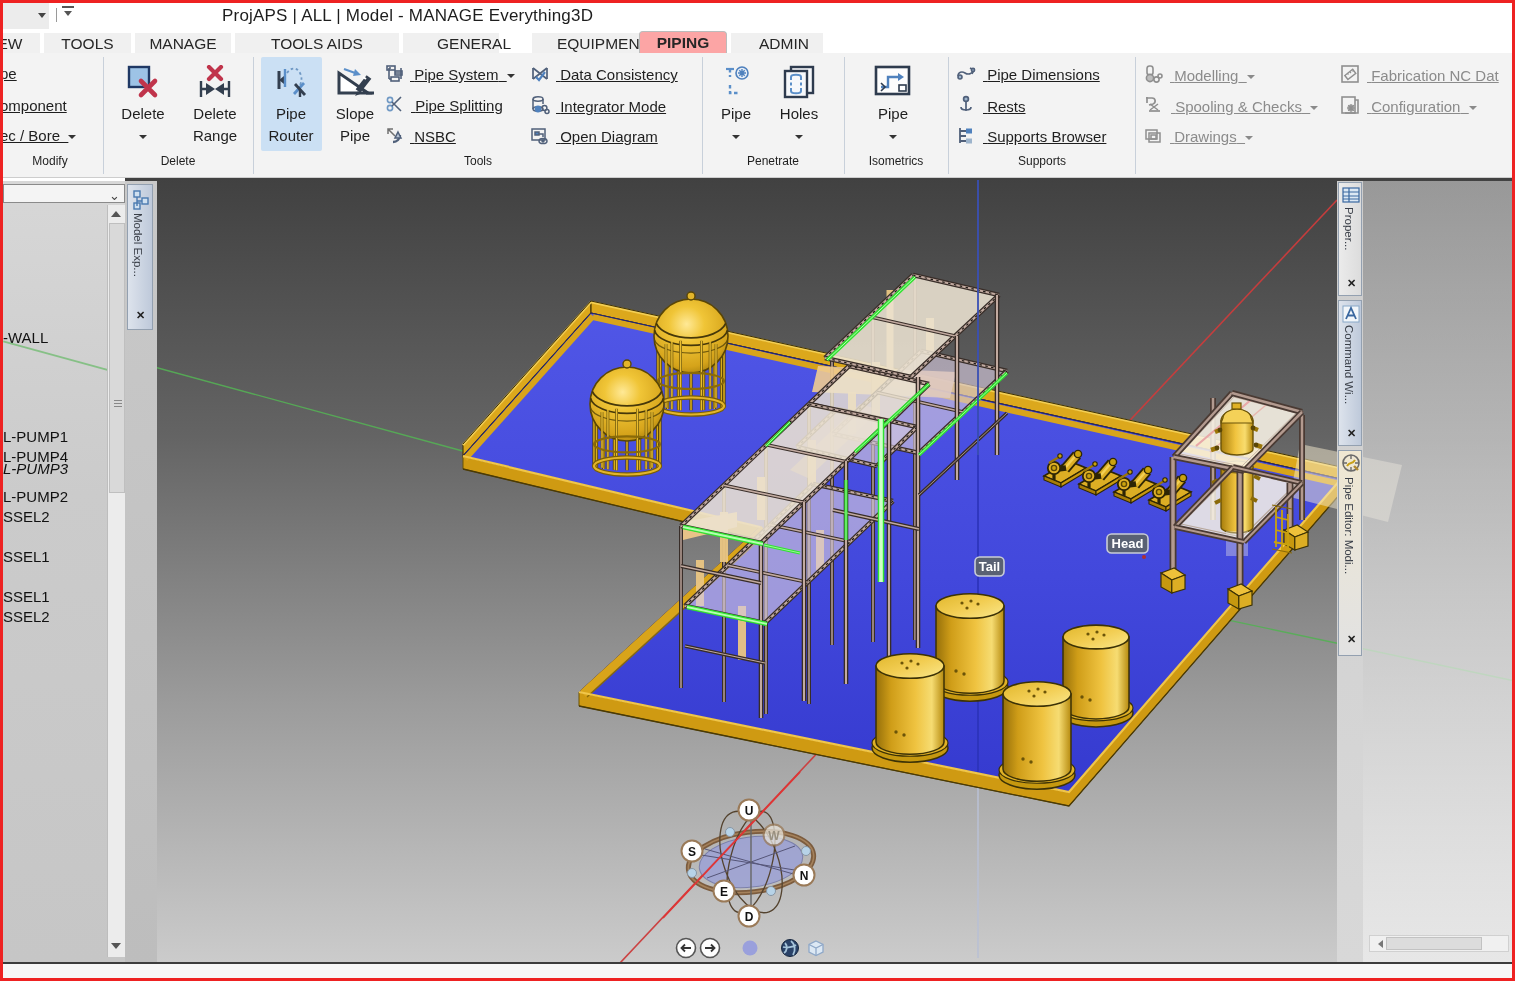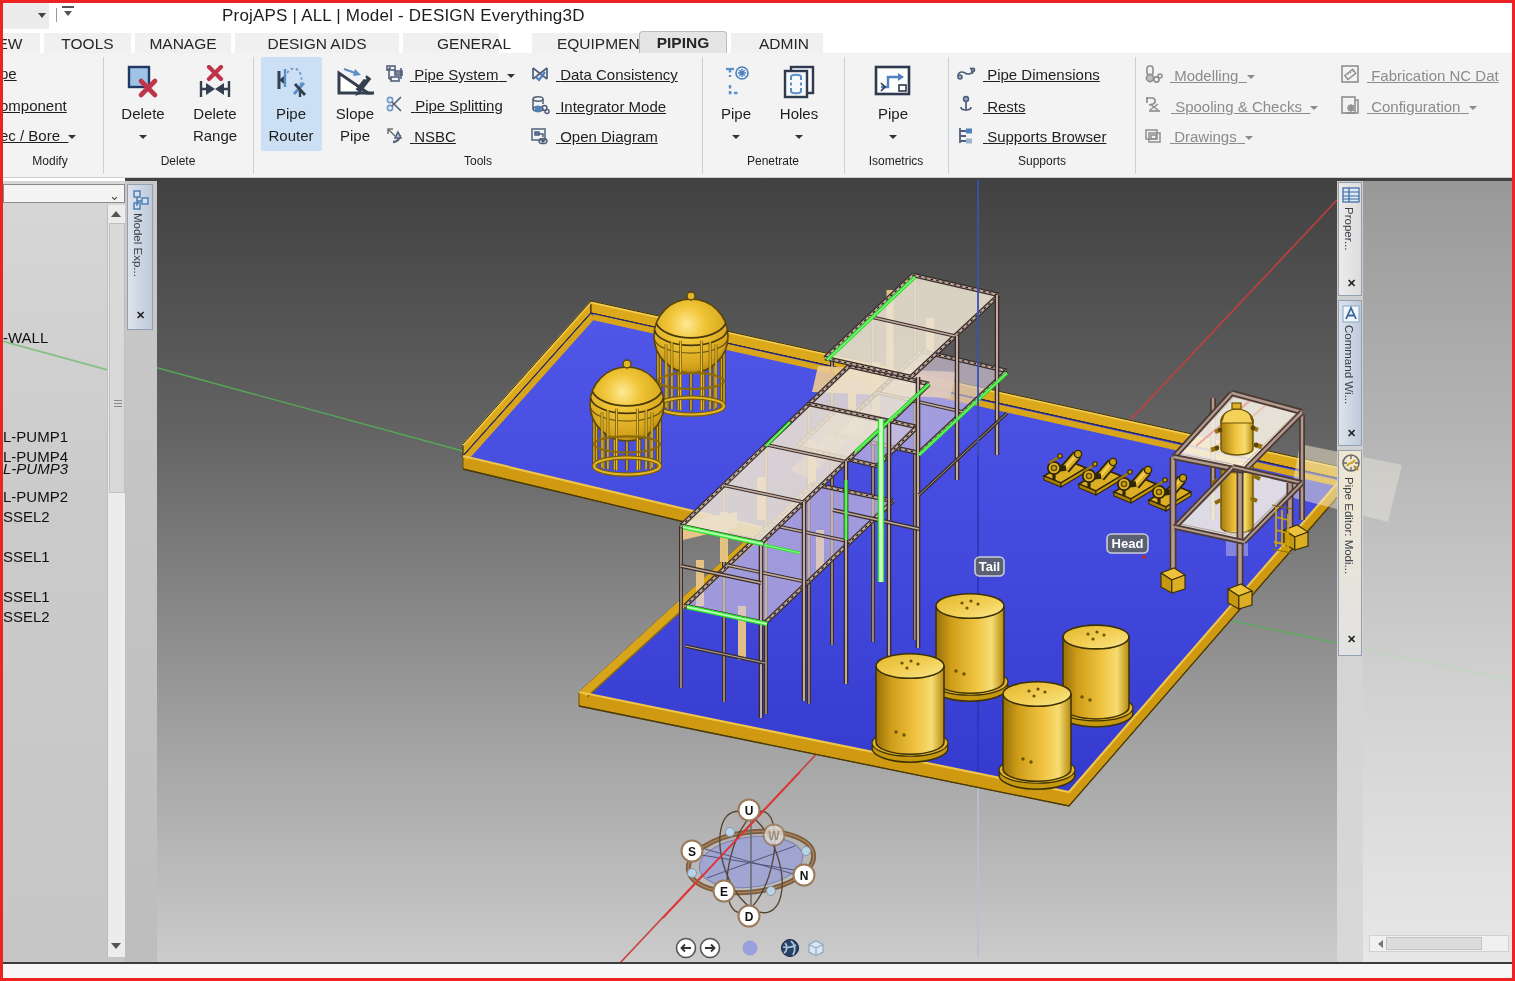--- a/index.html
+++ b/index.html
@@ -11,21 +11,21 @@
 
   
   #titlebar { left:0; top:0; width:1515px; height:31px; background:#ffffff; z-index:10; }
   #titletext { left:222px; top:6px; font-size:17px; color:#1d1d1d; letter-spacing:0.2px; }
   #qat { left:3px; top:3px; width:46px; height:26px; background:#ececec; }
   #qat .dd { position:absolute; right:3px; top:10px; width:0; height:0; border-left:4px solid transparent; border-right:4px solid transparent; border-top:5px solid #444; }
 
   
   #tabrow { left:0; top:31px; width:1515px; height:22px; background:#ffffff; z-index:10; }
   .rtab { position:absolute; top:2px; height:20px; background:#f0f0f0; color:#262626; font-size:15.5px; text-align:center; line-height:21px; }
-  .rtab.active { background:#e5e5e5; border:1px solid #bcbcbc; border-bottom:none; border-radius:4px 4px 0 0; top:0px; height:22px; font-weight:bold; z-index:11; }
+  .rtab.active { background:#fca5a5; border:1px solid #bcbcbc; border-bottom:none; border-radius:4px 4px 0 0; top:0px; height:22px; font-weight:bold; z-index:11; }
 
   
   #ribbon { left:0; top:53px; width:1515px; height:125px; background:#f3f3f3; border-bottom:1px solid #cdcdcd; z-index:10; font-size:15px; color:#1e1e1e; }
   .gsep { position:absolute; top:4px; height:117px; width:1px; background:#c8d0da; }
   .glabel { position:absolute; top:101px; font-size:12px; color:#1e1e1e; text-align:center; white-space:nowrap; }
   .bigbtn { position:absolute; top:4px; width:58px; height:94px; text-align:center; }
   .bigbtn .ic { position:absolute; left:50%; transform:translateX(-50%); top:8px; }
   .bigbtn .t1 { position:absolute; top:48px; width:100%; }
   .bigbtn .t2 { position:absolute; top:70px; width:100%; }
   .caret { display:inline-block; width:0; height:0; border-left:4px solid transparent; border-right:4px solid transparent; border-top:4px solid #333; vertical-align:middle; }
@@ -558,34 +558,34 @@
 <circle cx="750" cy="948" r="7.5" fill="#9aa0dc"></circle>
 <circle cx="790" cy="948" r="8.5" fill="#2a4268" stroke="#16263e" stroke-width="1"></circle>
 <path d="M785 943 C788 946 787 951 784 953 M791 941 C795 944 796 950 793 955 M783 947 C787 948 793 947 796 945" stroke="#a6c4da" stroke-width="1.8" fill="none"></path>
 <g stroke="#8fa8c8" stroke-width="1.3" fill="#dce8f4">
 <path d="M816 941 L823 944.5 L823 952 L816 955.5 L809 952 L809 944.5 Z"></path>
 <path d="M809 944.5 L816 948 L823 944.5 M816 948 L816 955.5" fill="none"></path>
 </g>
   </svg>
 
   <div id="titlebar" class="abs">
-    <div id="titletext" class="abs">ProjAPS | ALL | Model - DESIGN Everything3D</div>
+    <div id="titletext" class="abs">ProjAPS | ALL | Model - MANAGE Everything3D</div>
     <div id="qat" class="abs">
         <div class="dd"></div>
       </div>
     <div class="abs" style="left:56px;top:8px;width:1px;height:14px;background:#9a9a9a;"></div>
     <div class="abs" style="left:62px;top:6px;width:12px;height:2px;background:#555;"></div>
     <div class="abs" style="left:64px;top:11px;width:0;height:0;border-left:4px solid transparent;border-right:4px solid transparent;border-top:5px solid #555;"></div>
   </div>
 
   <div id="tabrow" class="abs">
     <div class="rtab" style="left:-20px;width:60px;">EW</div>
     <div class="rtab" style="left:44px;width:87px;">TOOLS</div>
     <div class="rtab" style="left:135px;width:96px;">MANAGE</div>
-    <div class="rtab" style="left:235px;width:164px;">DESIGN AIDS</div>
+    <div class="rtab" style="left:235px;width:164px;">TOOLS AIDS</div>
     <div class="rtab" style="left:403px;width:96px;padding-left:34px;">GENERAL</div>
     <div class="rtab" style="left:532px;width:142px;">EQUIPMENT</div>
     <div class="rtab active" style="left:639px;width:88px;">PIPING</div>
     <div class="rtab" style="left:731px;width:92px;padding-left:14px;">ADMIN</div>
   </div>
 
   <div id="ribbon" class="abs">
 
     <div class="gsep" style="left:103px;"></div>
     <div class="gsep" style="left:253px;"></div>

